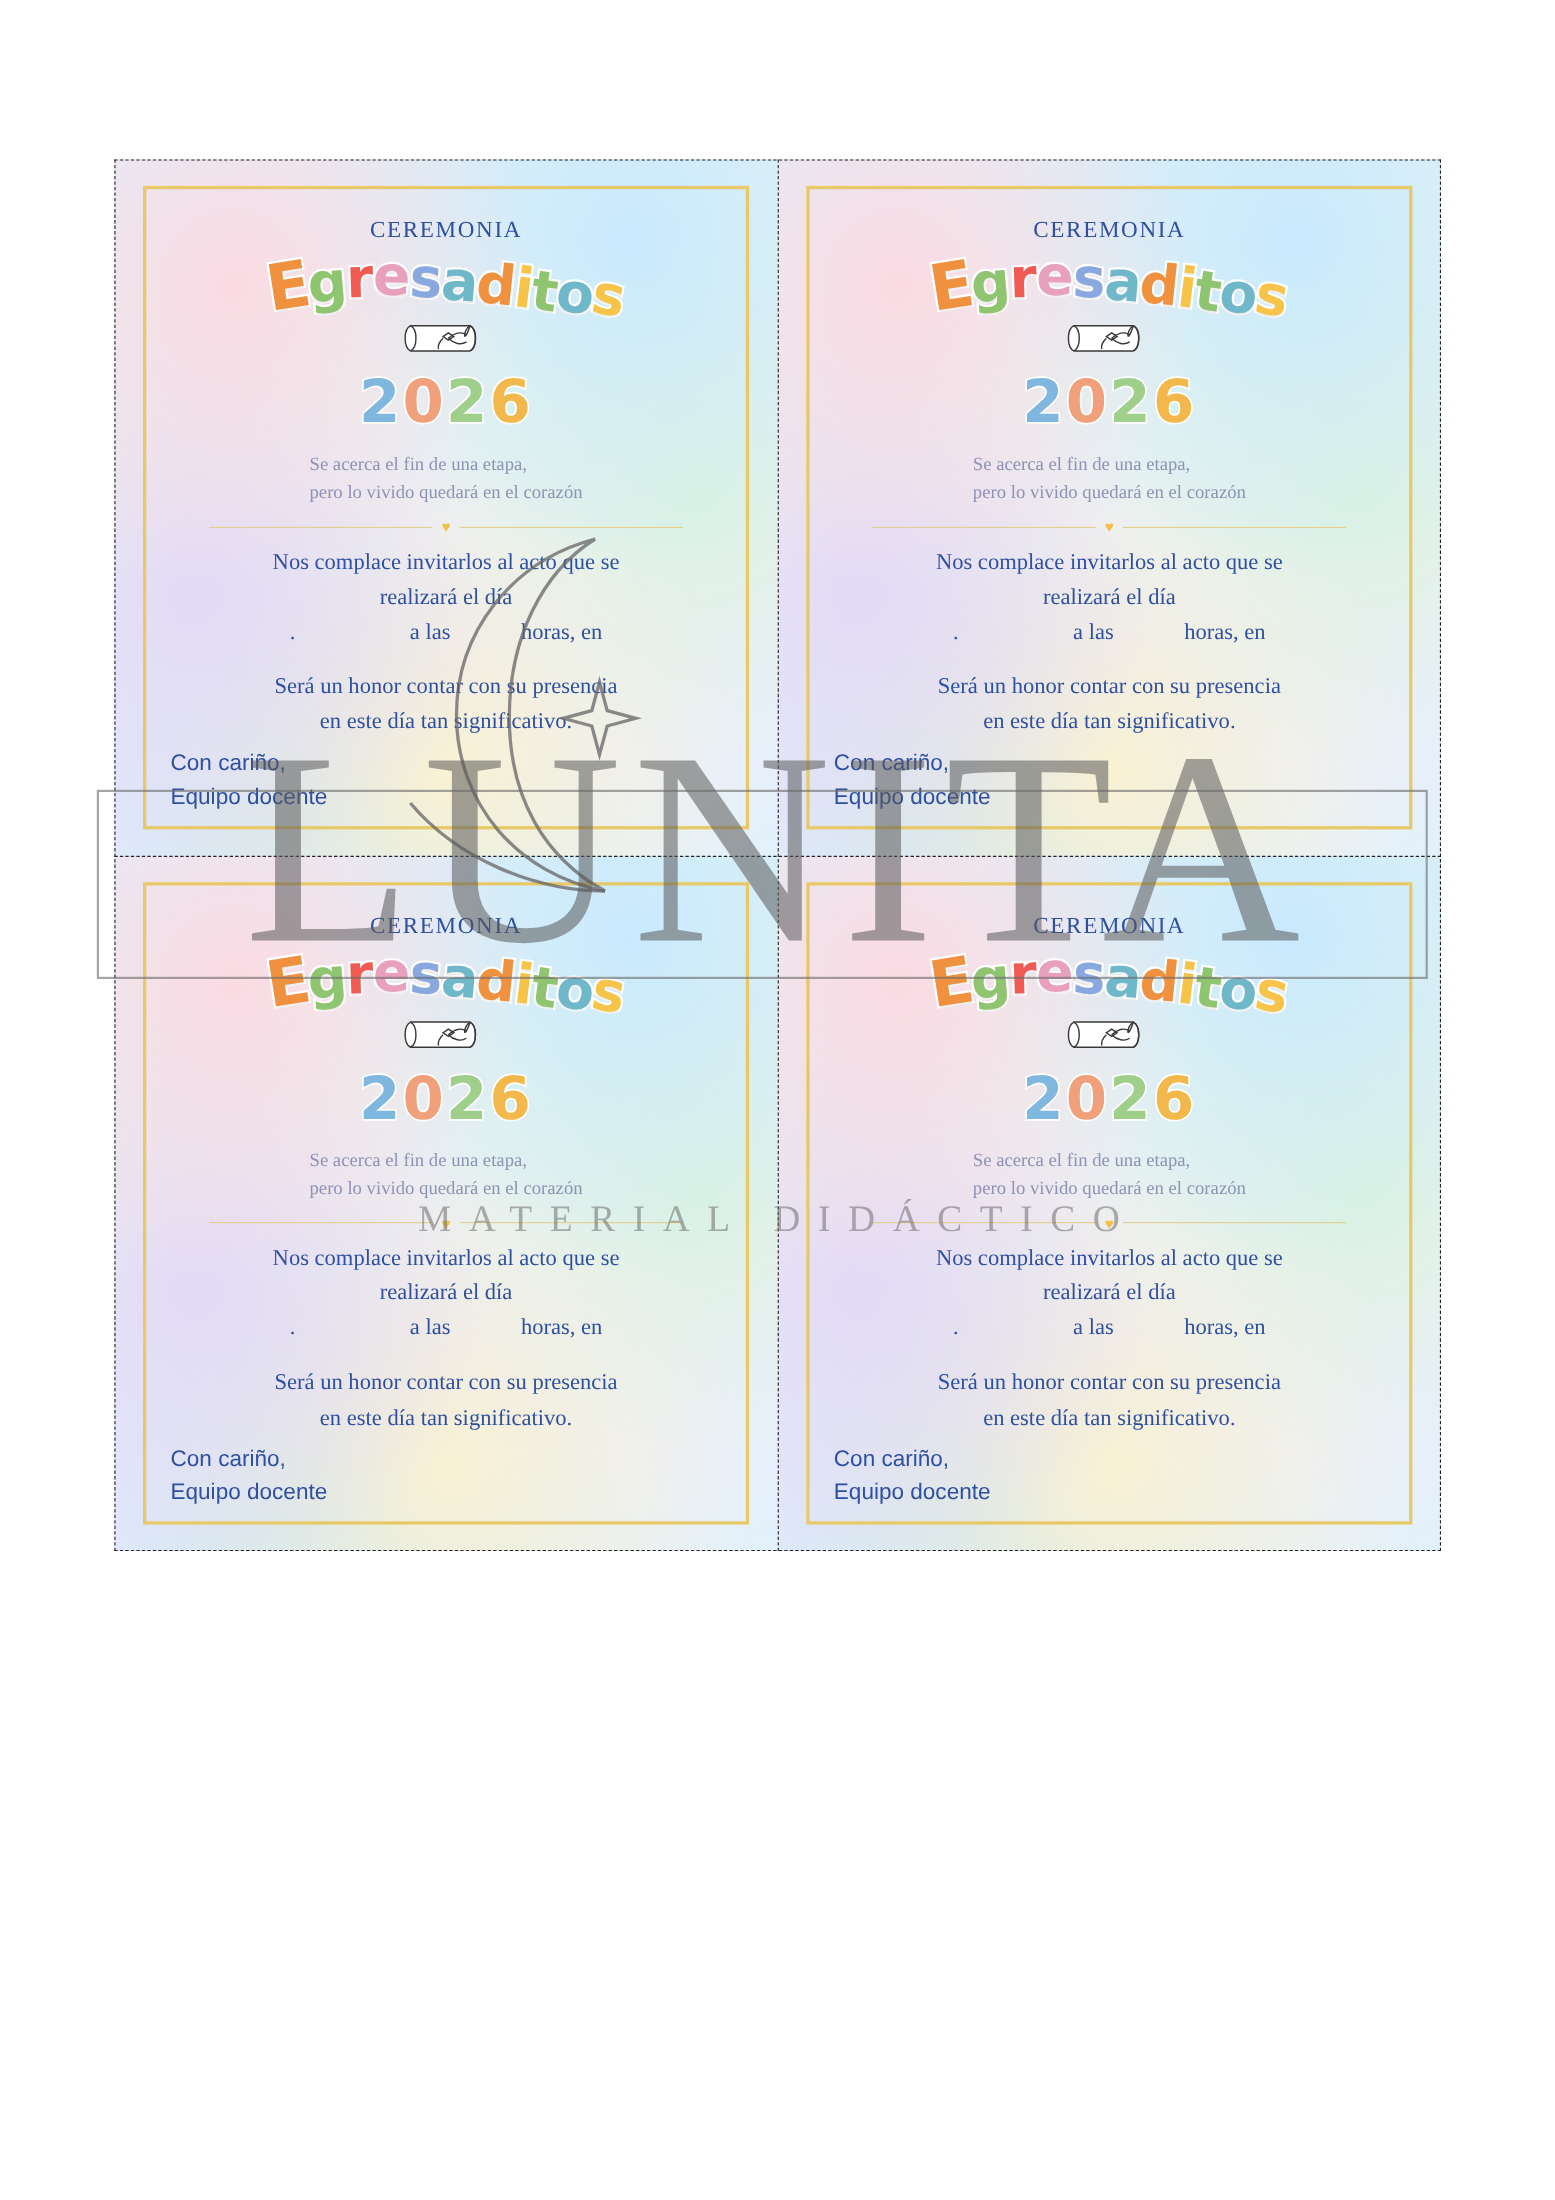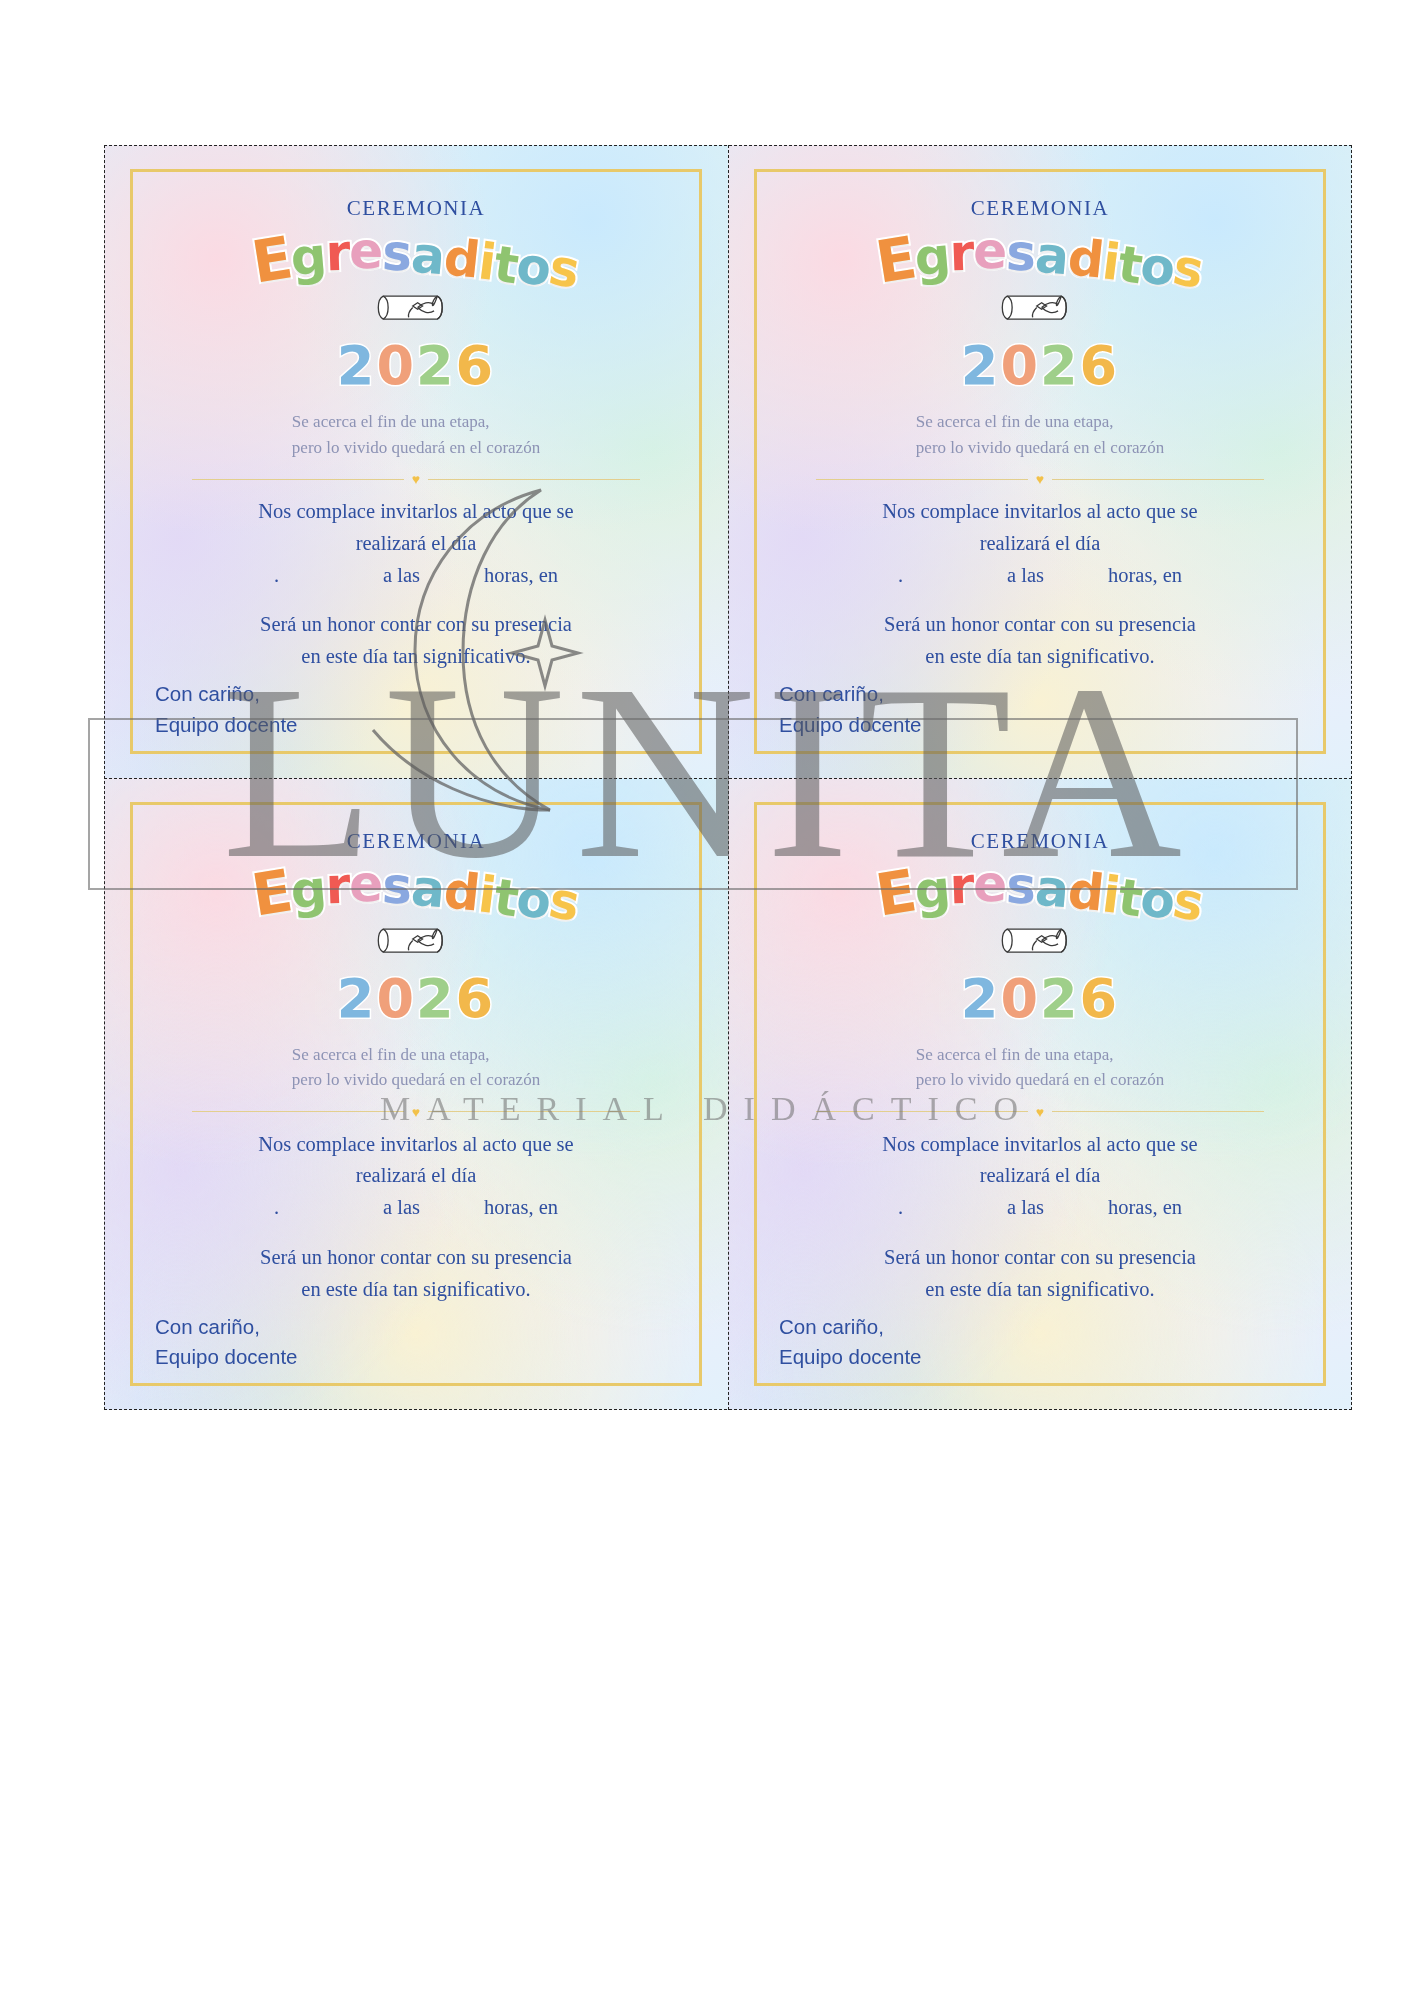--- a/index.html
+++ b/index.html
@@ -8,21 +8,21 @@
     background:#ffffff;
     font-family:"Liberation Sans", sans-serif;
     position:relative;
     overflow:hidden;
   }
 
   
   #sheet{
     position:absolute;
     left:104px; top:145px;
-    width:1206px; height:1265px;padding-left:42px;
+    width:1206px; height:1265px;
   }
 
   
   .cut-outer{
     position:absolute; inset:0;
     border:1.5px dashed #222;
     box-sizing:border-box;
     pointer-events:none;
   }
   .cut-v{

